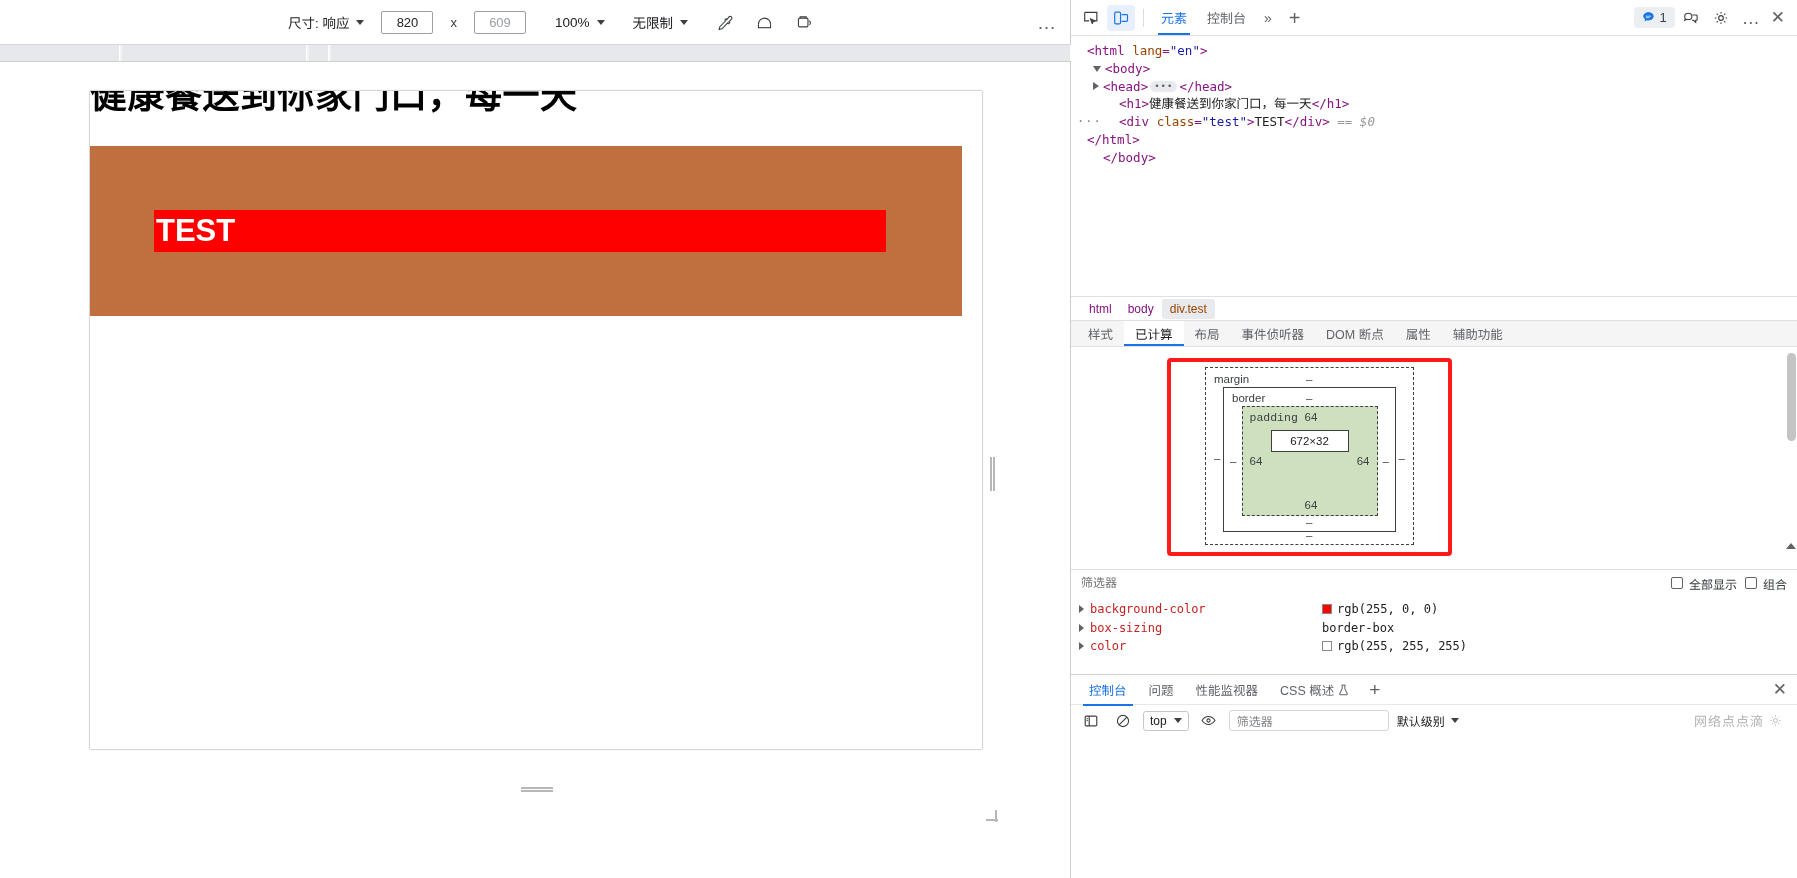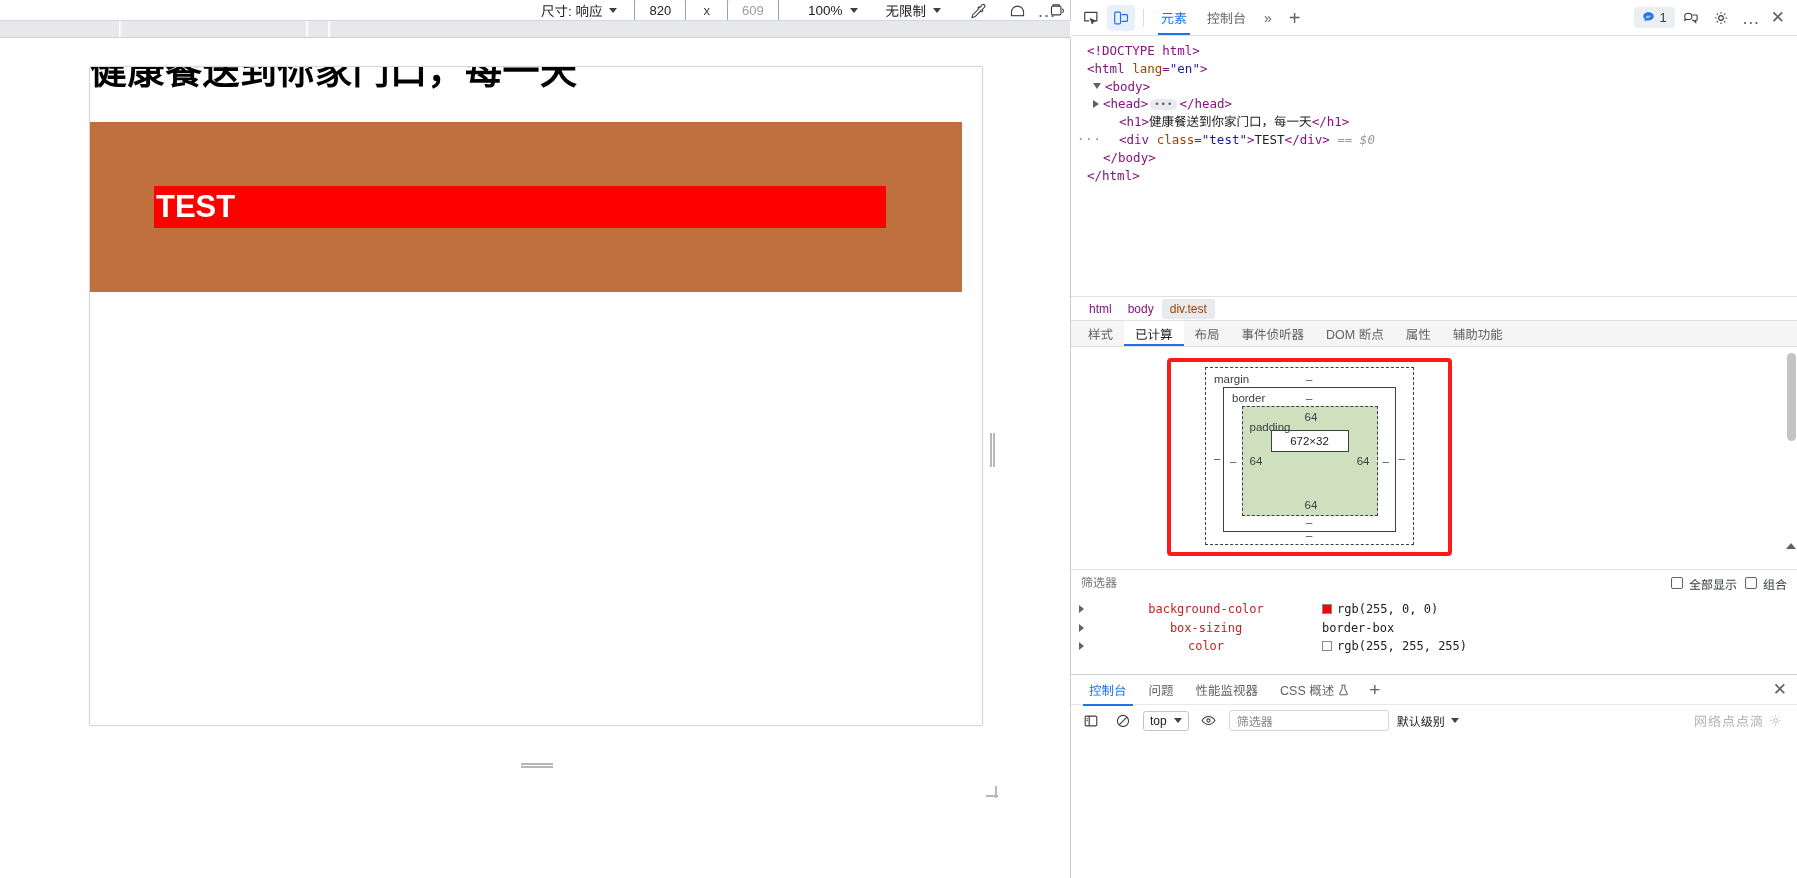--- a/index.html
+++ b/index.html
@@ -17,24 +17,24 @@
   .viewport-pane {
     position: relative;
     width: 1071px; height: 878px;
     background: #ffffff;
     border-right: 1px solid #cdcdcd;
     flex: 0 0 1071px;
   }
 
   
   .device-toolbar {
-    height: 20px;
+    height: 44px;
     display: flex;
     align-items: center;
-    justify-content: flex-end;
+    justify-content: center;
     gap: 0;
     background: #ffffff;
     position: relative;
     padding-left: 32px;
   }
   .dt-inner { display: flex; align-items: center; gap: 14px; }
   .dt-item {
     font-size: 13.5px; color: #202124; display: flex; align-items: center; gap: 5px;
     padding: 2px 3px; border-radius: 3px; cursor: default; white-space: nowrap;
   }
@@ -450,43 +450,40 @@
         <svg width="18" height="18" viewBox="0 0 20 20" fill="none" stroke="#3c4043" stroke-width="1.25">
           <circle cx="10" cy="10" r="2.6"></circle>
           <path d="M10 3.2v1.8M10 15v1.8M3.2 10h1.8M15 10h1.8M5.2 5.2l1.3 1.3M13.5 13.5l1.3 1.3M14.8 5.2l-1.3 1.3M6.5 13.5l-1.3 1.3"></path>
         </svg>
       </div>
       <div class="hdr-more">…</div>
       <div class="hdr-close">✕</div>
     </div>
 
     <div class="dom-tree">
-      <div class="dom-line" style="padding-left:16px;">
-        <span class="tk-doctype">&lt;!DOCTYPE html&gt;</span>
-      </div>
       <div class="dom-line" style="padding-left:16px;align-items:flex-end;">
         <span class="tk-tag">&lt;html</span><span>&nbsp;</span><span class="tk-attr">lang</span><span class="tk-tag">=</span><span class="tk-val">"en"</span><span class="tk-tag">&gt;</span>
       </div>
       <div class="dom-line" style="padding-left:22px;">
         <span class="tri open"></span><span class="tk-tag">&lt;body&gt;</span>
       </div>
       <div class="dom-line" style="padding-left:22px;">
         <span class="tri"></span><span class="tk-tag">&lt;head&gt;</span><span class="ellipsis-pill">•••</span><span class="tk-tag">&lt;/head&gt;</span>
       </div>
       <div class="dom-line" style="padding-left:48px;">
         <span class="tk-tag">&lt;h1&gt;</span><span class="tk-txt">健康餐送到你家门口，每一天</span><span class="tk-tag">&lt;/h1&gt;</span>
       </div>
       <div class="dom-line selected" style="padding-left:48px;position:relative;">
         <span class="gut-dots">···</span><span class="tk-tag">&lt;div</span><span>&nbsp;</span><span class="tk-attr">class</span><span class="tk-tag">=</span><span class="tk-val">"test"</span><span class="tk-tag">&gt;</span><span class="tk-txt">TEST</span><span class="tk-tag">&lt;/div&gt;</span><span>&nbsp;</span><span class="tk-dollar">== $0</span>
       </div>
+      <div class="dom-line" style="padding-left:16px;">
+        <span class="tk-tag">&lt;/html&gt;</span>
+      </div>
       <div class="dom-line" style="padding-left:32px;">
         <span class="tk-tag">&lt;/body&gt;</span>
-      </div>
-      <div class="dom-line" style="padding-left:16px;">
-        <span class="tk-tag">&lt;/html&gt;</span>
       </div>
     </div>
 
     <div class="crumbs">
       <div class="crumb">html</div>
       <div class="crumb">body</div>
       <div class="crumb active">div.test</div>
     </div>
 
     <div class="subtabs">
@@ -511,21 +508,21 @@
           <span class="bm-num" style="left:100px; bottom:3px;">–</span>
 
           <div class="bm-border bm-layer">
             <span class="bm-label" style="left:8px; top:4px;">border</span>
             <span class="bm-num" style="left:82px; top:4px;">–</span>
             <span class="bm-num" style="left:6px; top:67px;">–</span>
             <span class="bm-num" style="right:6px; top:67px;">–</span>
             <span class="bm-num" style="left:82px; bottom:3px;">–</span>
 
             <div class="bm-padding bm-layer">
-              <span class="bm-label" style="left:7px; top:14px;">padding</span>
+              <span class="bm-label" style="left:7px; top:4px;font-family:Liberation Mono, monospace;">padding</span>
               <span class="bm-num" style="left:62px; top:4px;">64</span>
               <span class="bm-num" style="left:7px; top:48px;">64</span>
               <span class="bm-num" style="right:7px; top:48px;">64</span>
               <span class="bm-num" style="left:62px; bottom:4px;">64</span>
 
               <div class="bm-content">672×32</div>
             </div>
           </div>
         </div>
       </div>
@@ -538,21 +535,21 @@
       <label class="chk-group">
         <span class="chk-box"></span>
         <span>全部显示</span>
       </label>
       <label class="chk-group">
         <span class="chk-box"></span>
         <span>组合</span>
       </label>
     </div>
 
-    <div class="props" style="position:relative;height:78px;text-align:center;">
+    <div class="props" style="position:relative;height:78px;">
       <div class="prop-row">
         <span class="prop-tri"></span>
         <span class="prop-name">background-color</span>
         <span class="prop-value">
           <span class="sw" style="background:#ff0000;"></span>
           <span>rgb(255, 0, 0)</span>
         </span>
       </div>
       <div class="prop-row">
         <span class="prop-tri"></span>

